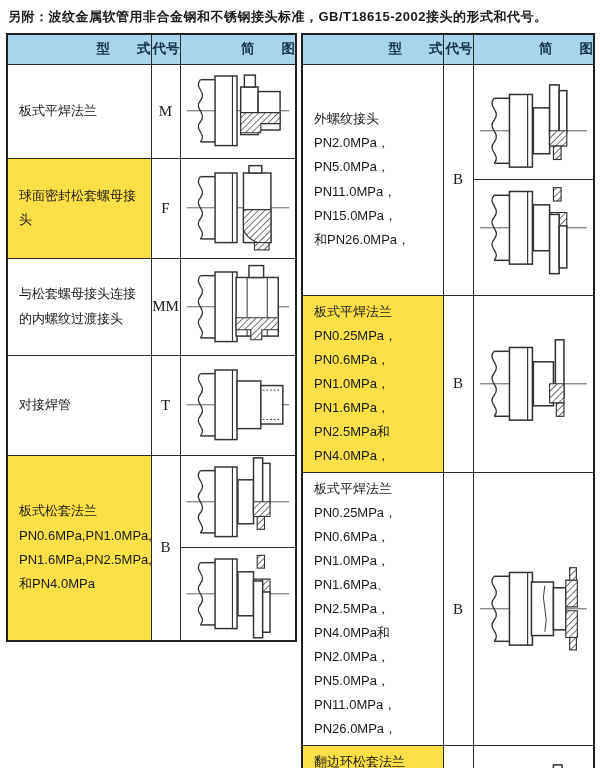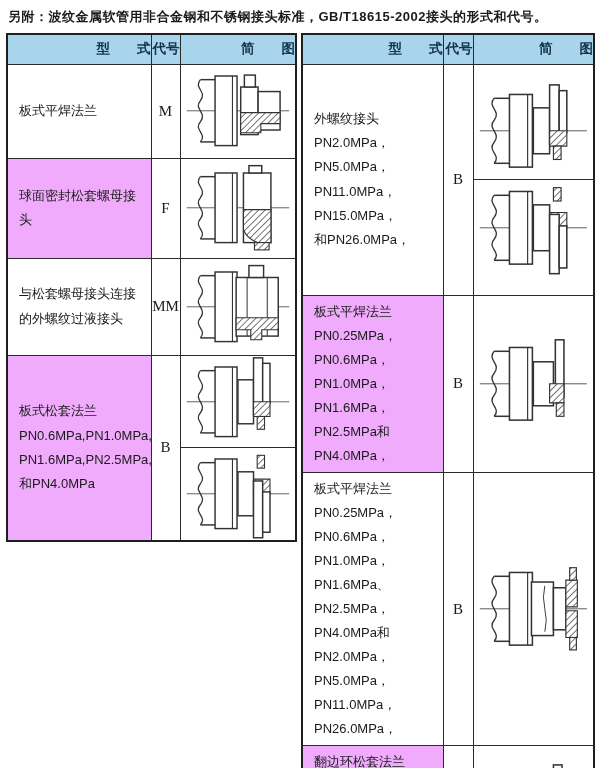--- a/index.html
+++ b/index.html
@@ -22,21 +22,21 @@
   td,th{
     border:1px solid #2a2a2a;
     padding:0;vertical-align:middle;
     overflow:hidden;
   }
   th{
     background:#a9d5ec;
     font-size:13.5px;font-weight:bold;color:#14324a;
     text-align:right;
   }
-  .yellow{background:#f0abfc;}
+  .yellow{background:#fde047;}
   .white{background:#ffffff;}
   .type{
     font-size:13px;line-height:1.85;
     padding:4px 4px 4px 11px;
     white-space:pre-line;
     text-align:left;
   }
   .code{
     font-family:"Liberation Serif","DejaVu Serif",serif;
     font-size:15px;text-align:center;background:inherit;
@@ -112,36 +112,56 @@
                   <line x1="54" y1="12" x2="54" y2="88" stroke="#333" stroke-width="1.2"></line>
                   <rect x="66" y="12" width="30" height="76" fill="#fff" stroke="#333" stroke-width="1.6"></rect>
                   <rect x="72" y="4" width="14" height="8" fill="#fff" stroke="#333" stroke-width="1.6"></rect>
                   <path d="M66,52 h30 v36 h-14 q-12,-4 -16,-14 z" fill="url(#hp)" stroke="#333" stroke-width="1.2"></path>
                   <rect x="78" y="88" width="16" height="8" fill="url(#hp)" stroke="#333" stroke-width="1.2"></rect>
                 </svg>
               </div>
             </td>
       </tr>
       <tr style="height:97px">
-        <td class="type white">与松套螺母接头连接的外螺纹过液接头</td>
+        <td class="type white">与松套螺母接头连接的内螺纹过渡接头</td>
         <td class="code white">MM</td>
         <td class="diagcell">
               <div class="diag">
                 <svg viewBox="0 0 120 100" preserveAspectRatio="xMidYMid meet">
                   <line x1="4" y1="50" x2="116" y2="50" stroke="#555" stroke-width="1"></line>
                   <path d="M19,16 c-8,9 8,13 0,23 c-8,9 8,13 0,23 c-8,9 8,13 0,22" fill="#fff" stroke="#333" stroke-width="1.4"></path>
                   <line x1="19" y1="16" x2="35" y2="16" stroke="#333" stroke-width="1.6"></line>
                   <line x1="19" y1="84" x2="35" y2="84" stroke="#333" stroke-width="1.6"></line>
                   <rect x="35" y="12" width="24" height="76" fill="#fff" stroke="#333" stroke-width="1.6"></rect>
                   <line x1="54" y1="12" x2="54" y2="88" stroke="#333" stroke-width="1.2"></line>
                   <rect x="58" y="18" width="46" height="64" fill="#fff" stroke="#333" stroke-width="1.6"></rect>
                   <rect x="72" y="5" width="16" height="13" fill="#fff" stroke="#333" stroke-width="1.6"></rect>
                   <line x1="70" y1="18" x2="70" y2="82" stroke="#333" stroke-width="1.1"></line>
                   <line x1="92" y1="18" x2="92" y2="82" stroke="#333" stroke-width="1.1"></line>
                   <path d="M58,62 h46 v13 h-18 v11 h-12 v-11 h-16 z" fill="url(#hp)" stroke="#333" stroke-width="1.2"></path>
+                </svg>
+              </div>
+            </td>
+      </tr>
+      <tr style="height:100px">
+        <td class="type white">对接焊管</td>
+        <td class="code white">T</td>
+        <td class="diagcell">
+              <div class="diag">
+                <svg viewBox="0 0 120 100" preserveAspectRatio="xMidYMid meet">
+                  <line x1="4" y1="50" x2="116" y2="50" stroke="#555" stroke-width="1"></line>
+                  <path d="M19,16 c-8,9 8,13 0,23 c-8,9 8,13 0,23 c-8,9 8,13 0,22" fill="#fff" stroke="#333" stroke-width="1.4"></path>
+                  <line x1="19" y1="16" x2="35" y2="16" stroke="#333" stroke-width="1.6"></line>
+                  <line x1="19" y1="84" x2="35" y2="84" stroke="#333" stroke-width="1.6"></line>
+                  <rect x="35" y="12" width="24" height="76" fill="#fff" stroke="#333" stroke-width="1.6"></rect>
+                  <line x1="54" y1="12" x2="54" y2="88" stroke="#333" stroke-width="1.2"></line>
+                  <rect x="59" y="24" width="26" height="52" fill="#fff" stroke="#333" stroke-width="1.6"></rect>
+                  <rect x="85" y="29" width="24" height="42" fill="#fff" stroke="#333" stroke-width="1.6"></rect>
+                  <line x1="87" y1="34" x2="107" y2="34" stroke="#333" stroke-width="1" stroke-dasharray="2,2"></line>
+                  <line x1="87" y1="66" x2="107" y2="66" stroke="#333" stroke-width="1" stroke-dasharray="2,2"></line>
                 </svg>
               </div>
             </td>
       </tr>
       <tr style="height:178px">
         <td class="type yellow">板式松套法兰
 PN0.6MPa,PN1.0MPa,
 PN1.6MPa,PN2.5MPa,
 和PN4.0MPa</td>
         <td class="code yellow">B</td>

